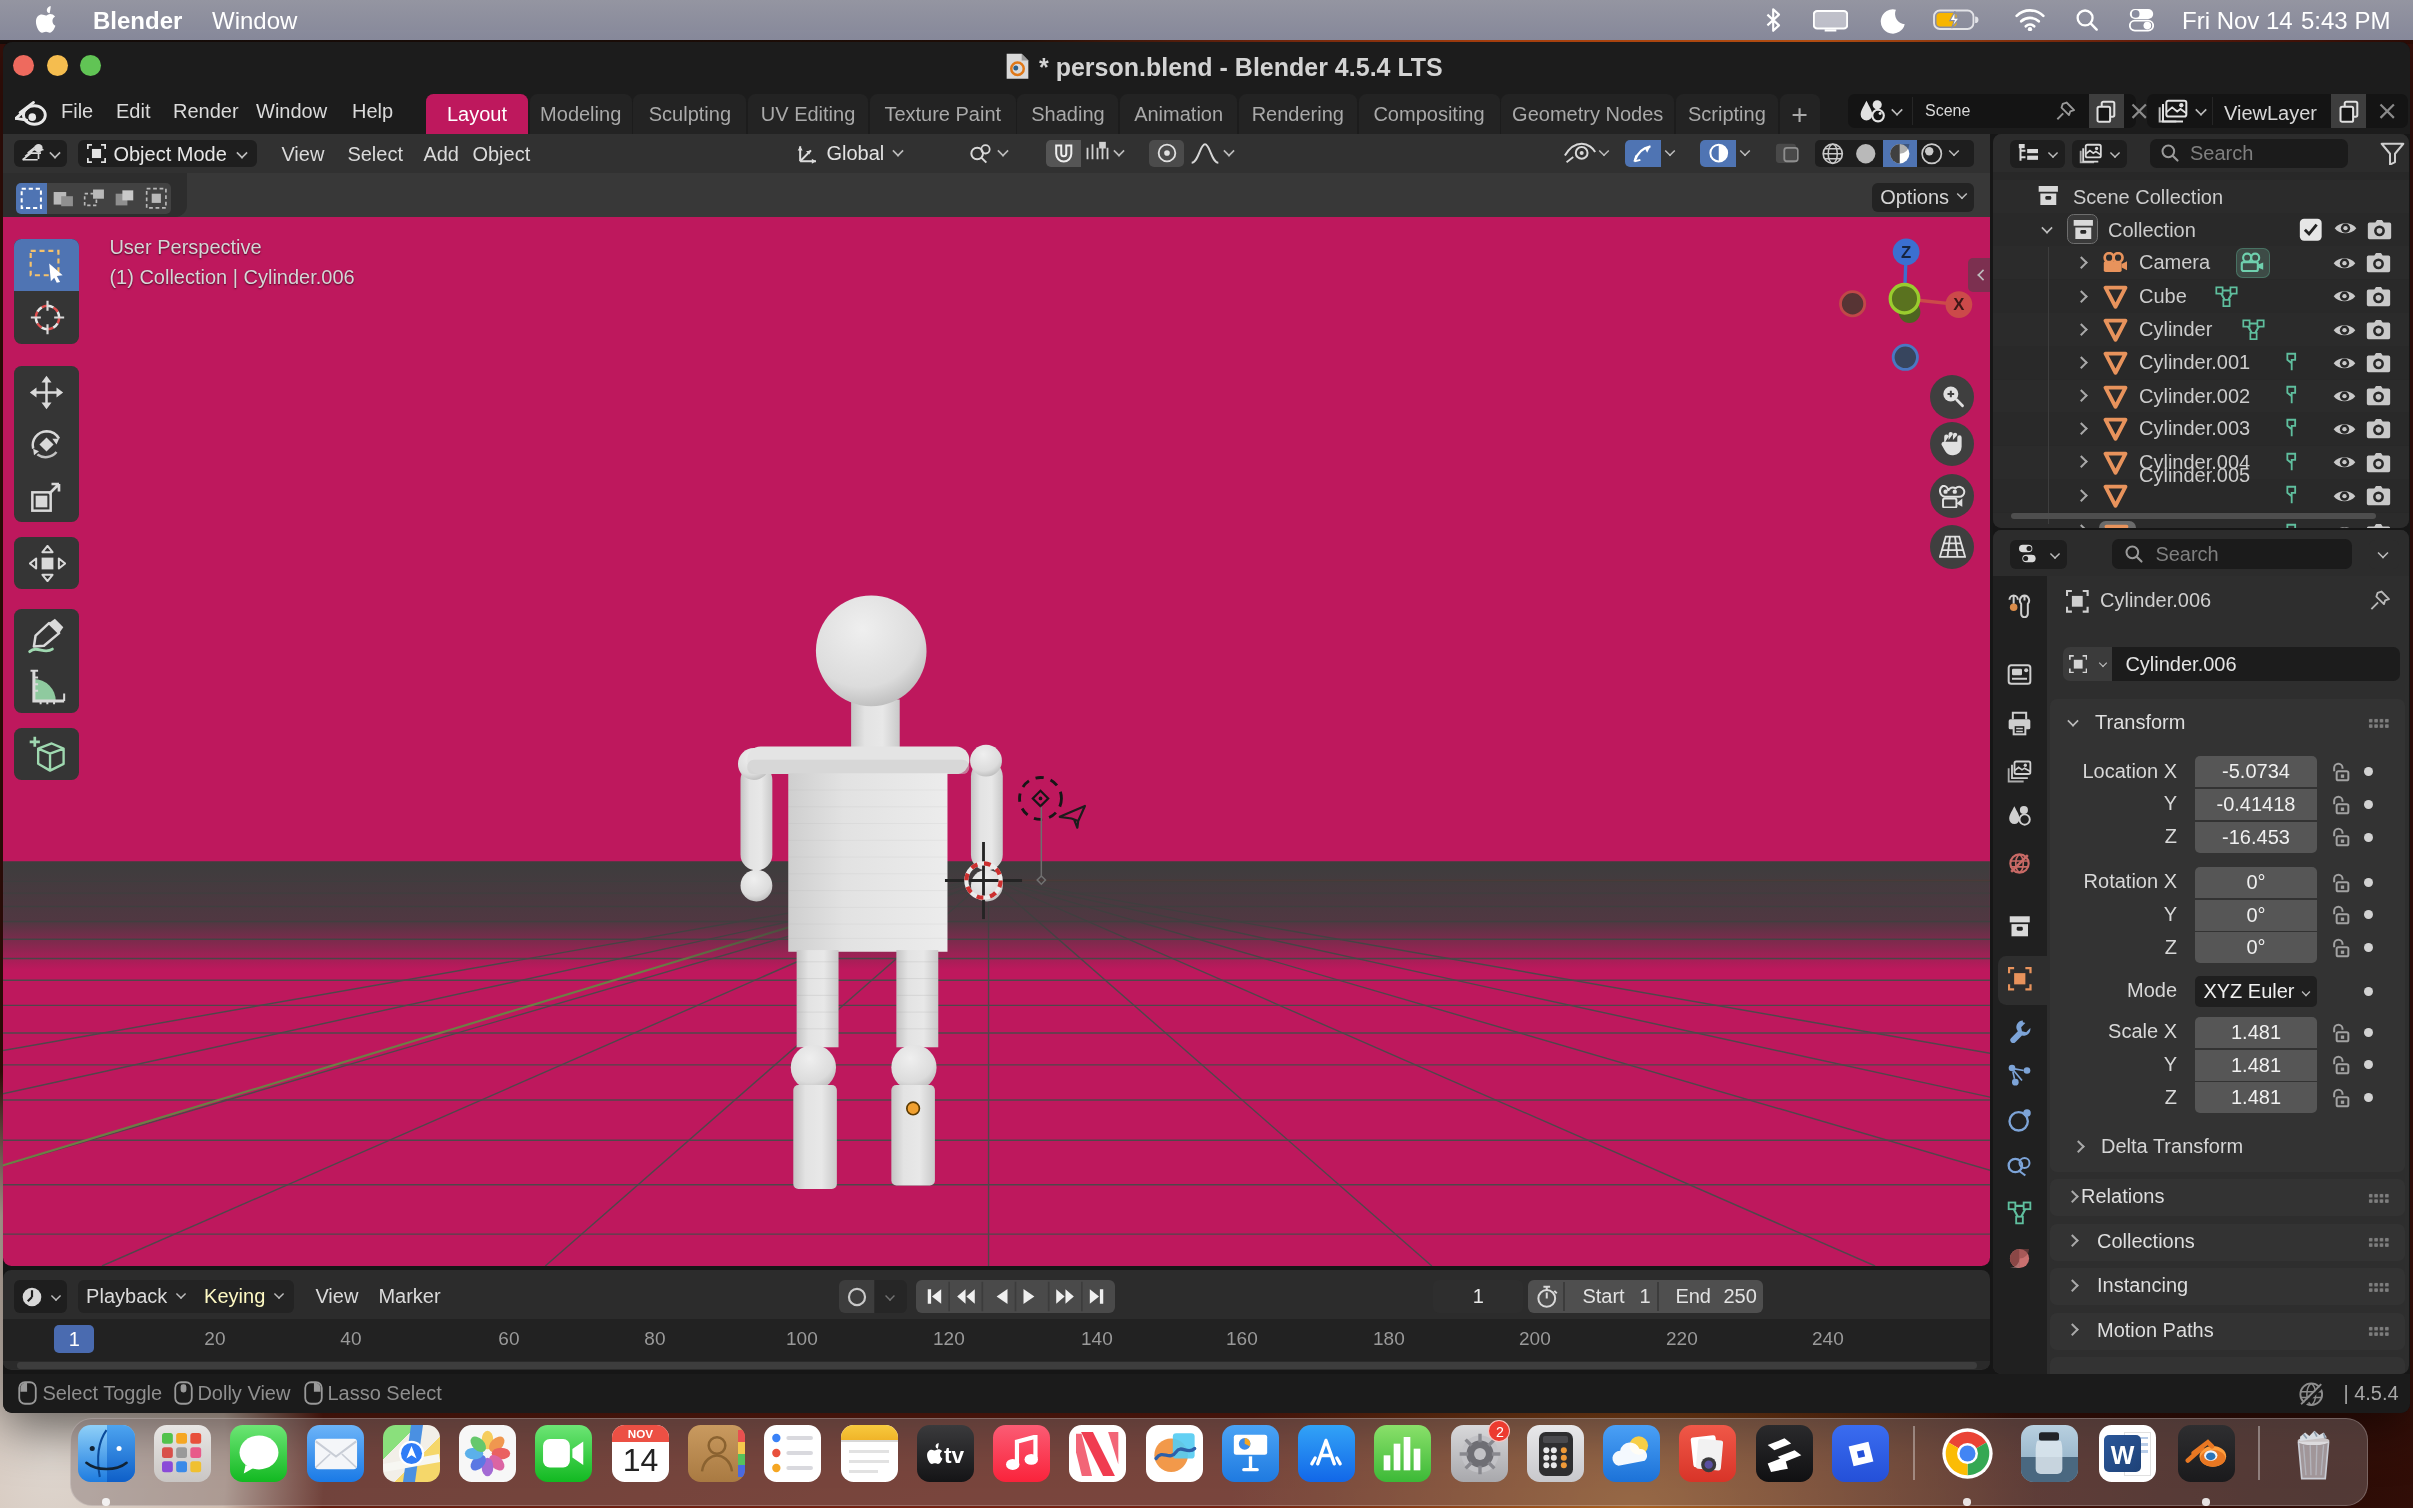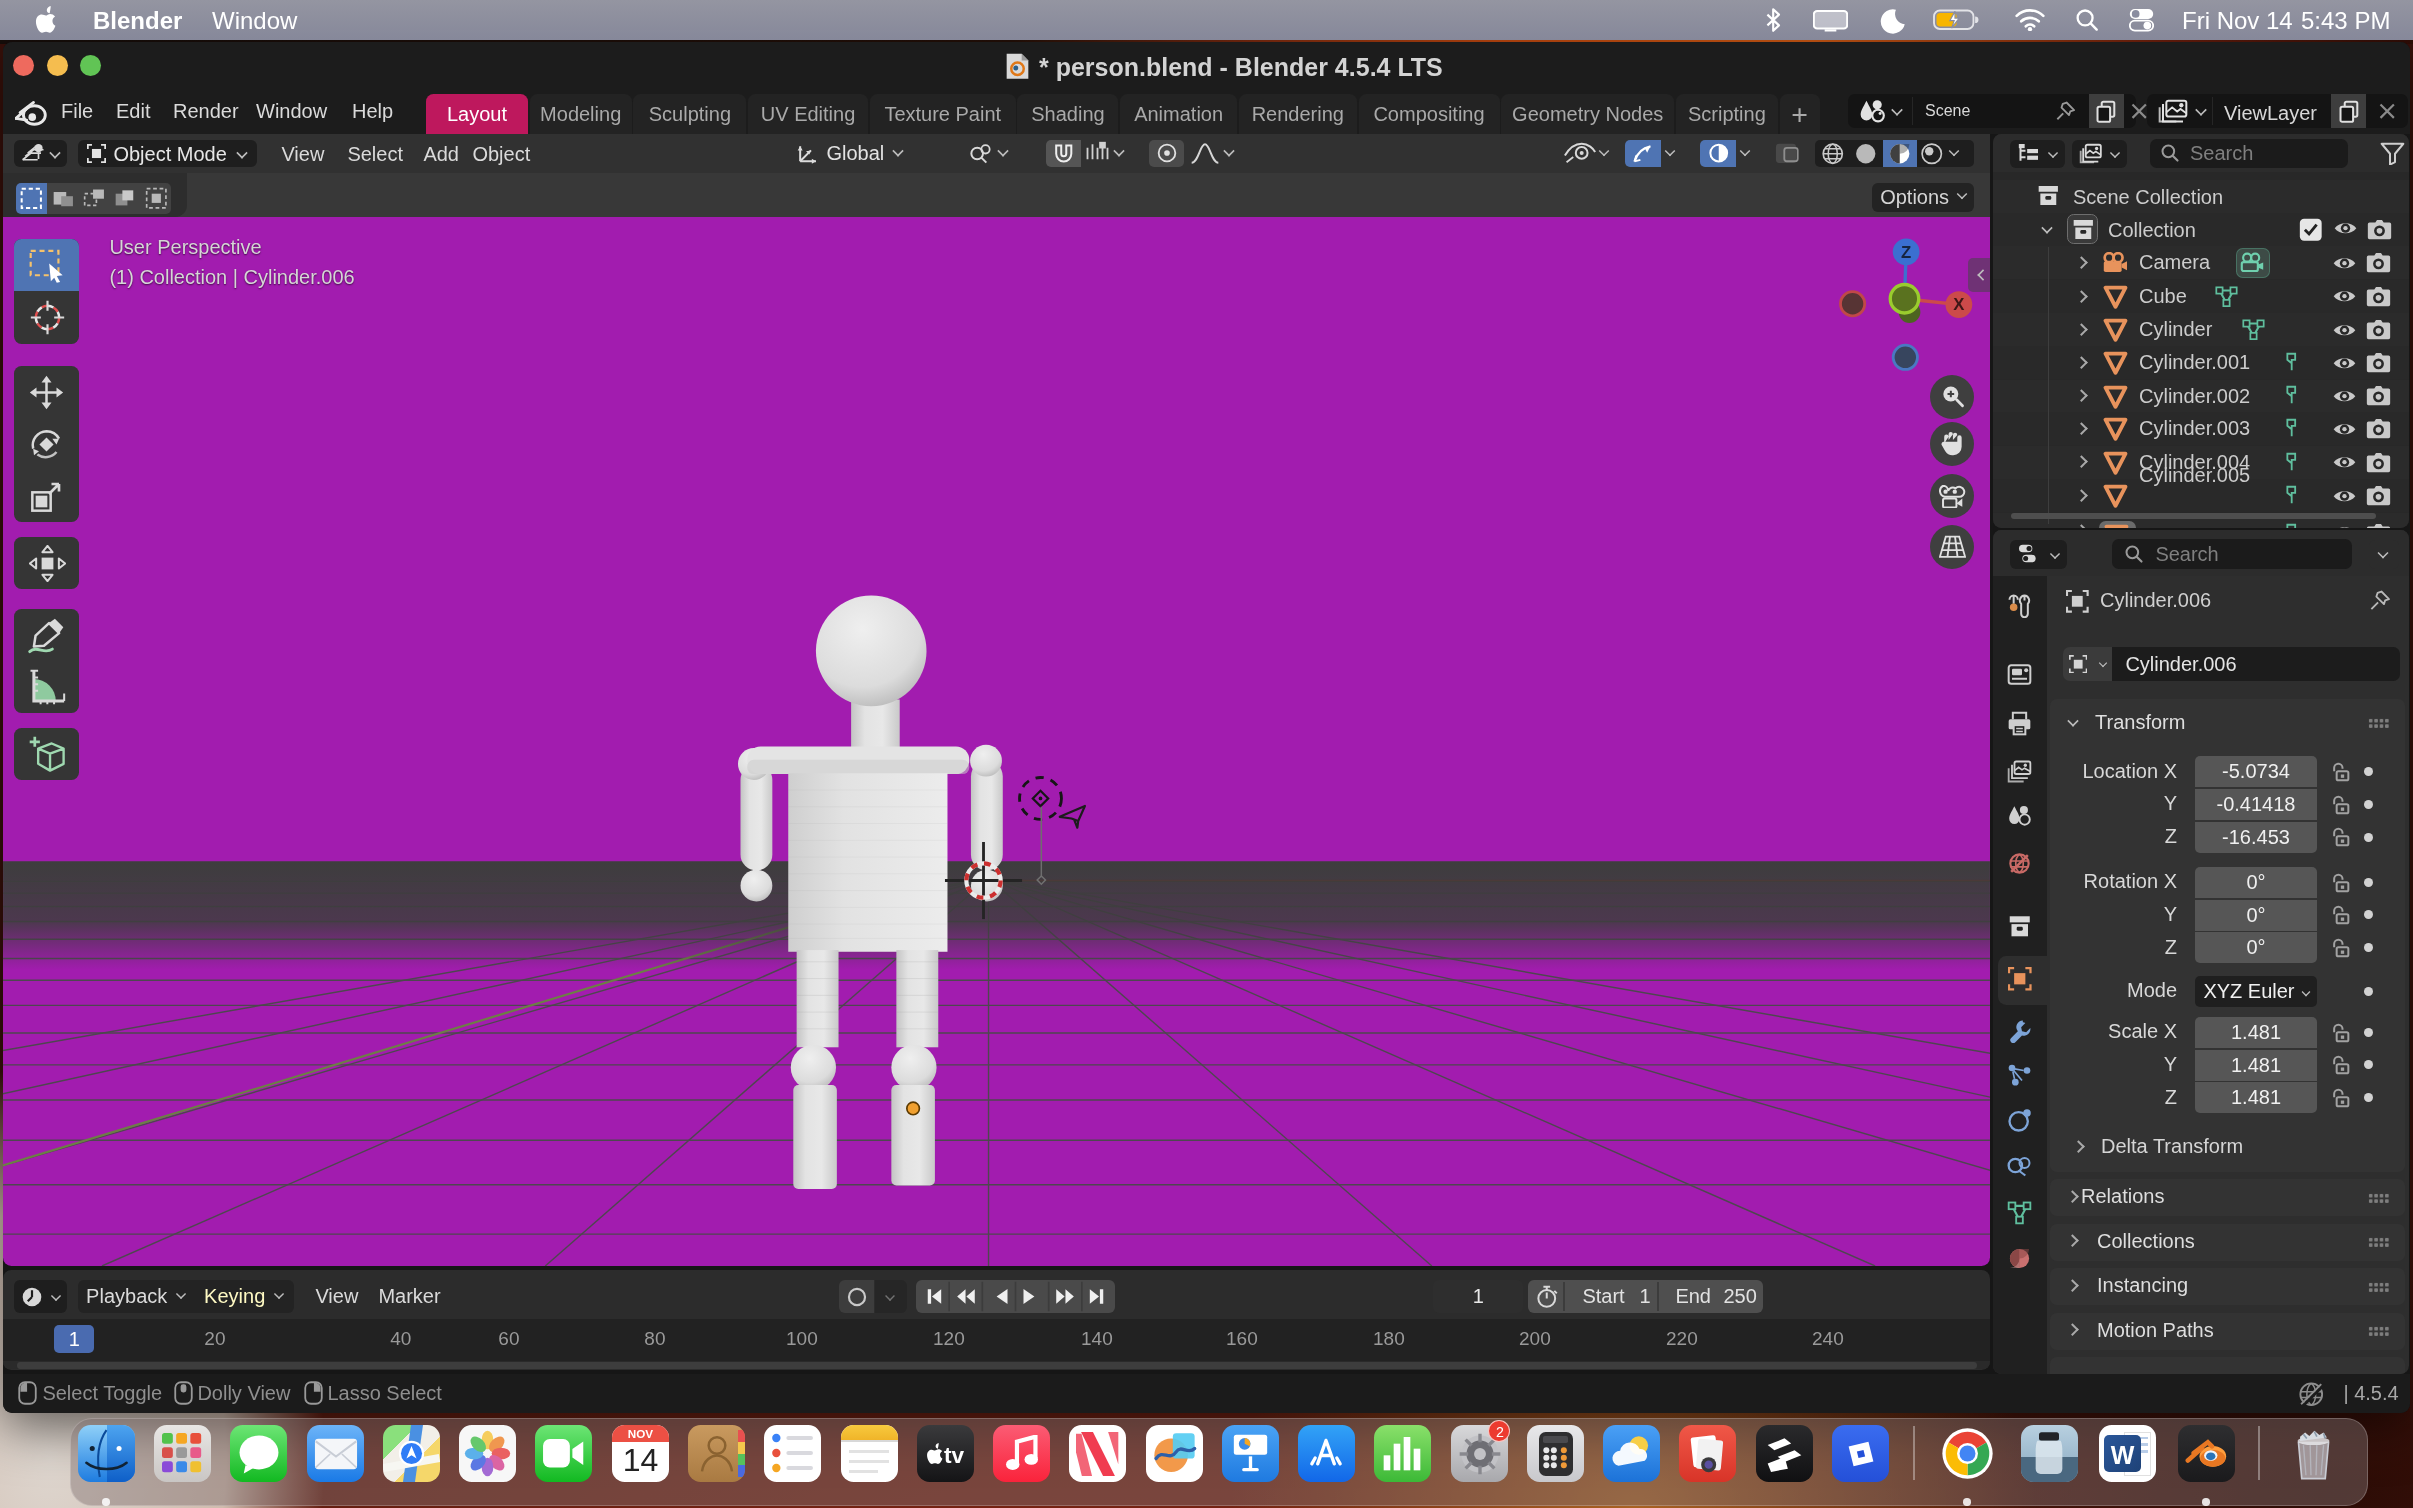--- a/index.html
+++ b/index.html
@@ -179,21 +179,21 @@
       <div class="abs" style="left:184px;top:0px;width:35px;height:34px;background:#3e3e3e;"></div>
       <svg class="abs" style="left:191px;top:5.9px;" width="23.5" height="23.5" viewBox="0 0 28 28">
         <rect x="8" y="2" width="15" height="18" rx="2" fill="none" stroke="#e0e0e0" stroke-width="2.4"></rect>
         <rect x="3" y="8" width="15" height="18" rx="2" fill="#141414" stroke="#e0e0e0" stroke-width="2.4"></rect>
       </svg>
       <svg class="abs" style="left:231px;top:8.4px;" width="18.4" height="18.4" viewBox="0 0 22 22">
         <path d="M3 3 L19 19 M19 3 L3 19" stroke="#8a8a8a" stroke-width="2.6"></path>
       </svg>
     </div>
 
-    <div id="vp" class="abs" style="left:3.4px;top:134px;width:1987px;height:1132px;background:#a21caf;border-radius:0 0 8.4px 8.4px;overflow:hidden;">
+    <div id="vp" class="abs" style="left:3.4px;top:134px;width:1987px;height:1132px;background:#be185d;border-radius:0 0 8.4px 8.4px;overflow:hidden;">
 
       <div class="abs" style="left:0;top:0;width:1987px;height:39px;background:#313131;"></div>
       <div class="abs" style="left:0;top:39px;width:1987px;height:44px;background:#383838;"></div>
 
       <div class="btn-dark" style="left:11px;top:5.9px;width:53px;height:27px;">
         <svg class="abs" style="left:6.7px;top:3.4px;" width="25" height="21" viewBox="0 0 30 25">
           <path d="M2 20 L12 12 H24 M5 16 L15 8 H27 M8 12 L18 4" stroke="#d9d9d9" stroke-width="2" fill="none"></path>
           <path d="M2 20 H20" stroke="#d9d9d9" stroke-width="2"></path>
           <circle cx="21" cy="6" r="5" fill="#d9d9d9"></circle>
           <path d="M21 11 v8" stroke="#d9d9d9" stroke-width="2"></path>
@@ -1063,21 +1063,21 @@
       <div class="txt" style="left:1636px;top:15px;font-size:20px;color:#e2e2e2;">1</div>
       <div class="abs" style="left:1654px;top:11.7px;width:1.7px;height:29px;background:#3c3c3c;"></div>
       <div class="txt" style="left:1672px;top:15px;font-size:20px;color:#e2e2e2;">End</div>
       <div class="txt" style="left:1720px;top:15px;font-size:20px;color:#e2e2e2;">250</div>
 
       <div class="abs" style="left:0;top:49px;width:1987px;height:42px;background:#222222;"></div>
       <div class="abs fc" style="left:51px;top:55px;width:40px;height:28px;background:#4a6bb0;border-radius:5px;justify-content:center;">
         <div style="font-size:20px;color:#ffffff;">1</div>
       </div>
       <div class="rnum" style="left:174px;">20</div>
-      <div class="rnum" style="left:333px;text-align:right;">40</div>
+      <div class="rnum" style="left:310px;">40</div>
       <div class="rnum" style="left:468px;">60</div>
       <div class="rnum" style="left:614px;">80</div>
       <div class="rnum" style="left:761px;">100</div>
       <div class="rnum" style="left:908px;">120</div>
       <div class="rnum" style="left:1056px;">140</div>
       <div class="rnum" style="left:1201px;">160</div>
       <div class="rnum" style="left:1348px;">180</div>
       <div class="rnum" style="left:1494px;">200</div>
       <div class="rnum" style="left:1641px;">220</div>
       <div class="rnum" style="left:1787px;">240</div>

